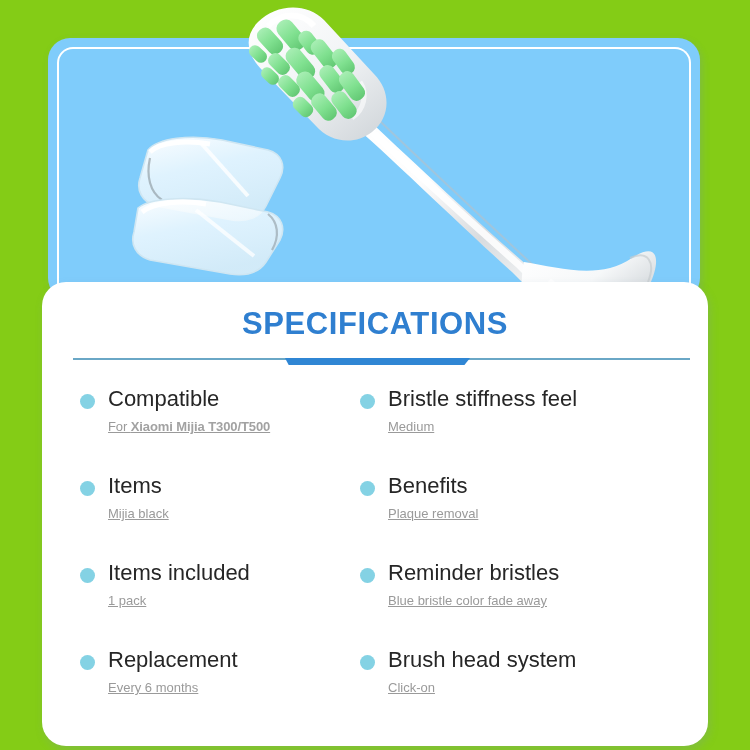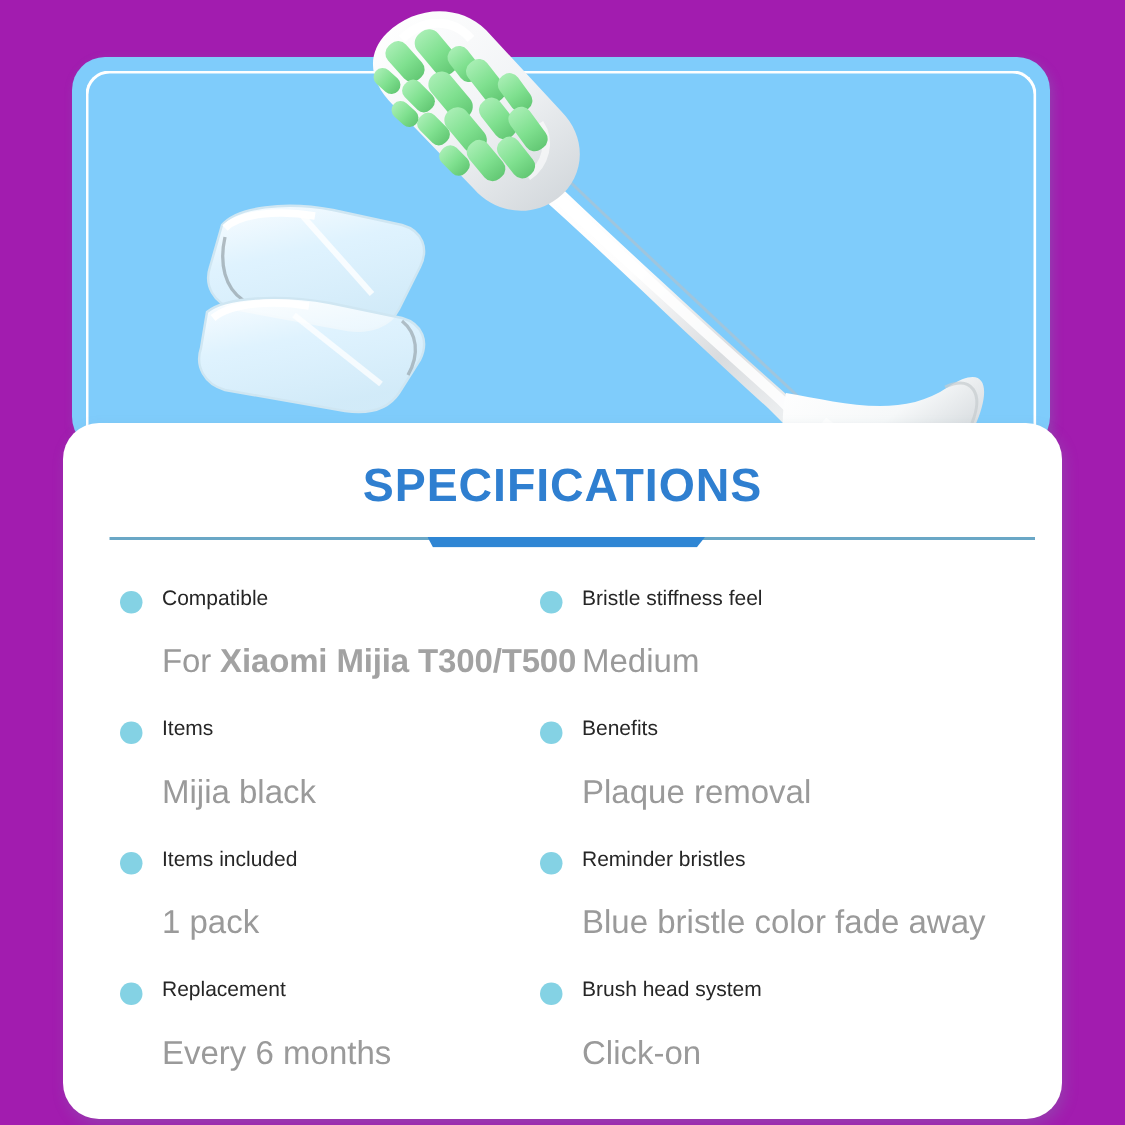--- a/index.html
+++ b/index.html
@@ -12,21 +12,21 @@
     height: 750px;
     position: relative;
     overflow: hidden;
     font-family: "Liberation Sans", sans-serif;
     -webkit-font-smoothing: antialiased;
   }
 
   #stage {
     position: absolute;
     inset: 0;
-    background: #a21caf;
+    background: #84cc16;
   }
 
   
   .hero-panel {
     position: absolute;
     left: 48px;
     top: 38px;
     width: 652px;
     height: 262px;
     background: #7fccfb;
@@ -119,33 +119,34 @@
     left: 0;
     top: 9px;
     width: 15px;
     height: 15px;
     border-radius: 50%;
     background: #84d2e4;
   }
   .spec-label {
     display: block;
     margin-left: 28px;
-    font-size: 14px;
+    font-size: 22px;
     color: #262626;
     line-height: 27px;
     white-space: nowrap;
   }
   .spec-value {
     display: block;
     margin-left: 28px;
-    margin-top: 17px;
-    font-size: 22px;
+    margin-top: 3px;
+    font-size: 13px;
     color: #9a9a9a;
     line-height: 24px;
     white-space: nowrap;
+    text-decoration: underline;
   }
   .spec-value.condensed {
     letter-spacing: -0.1px;
   }
   .spec-value .model {
     font-weight: bold;
     font-stretch: condensed;
     color: #a2a2a2;
   }
 

